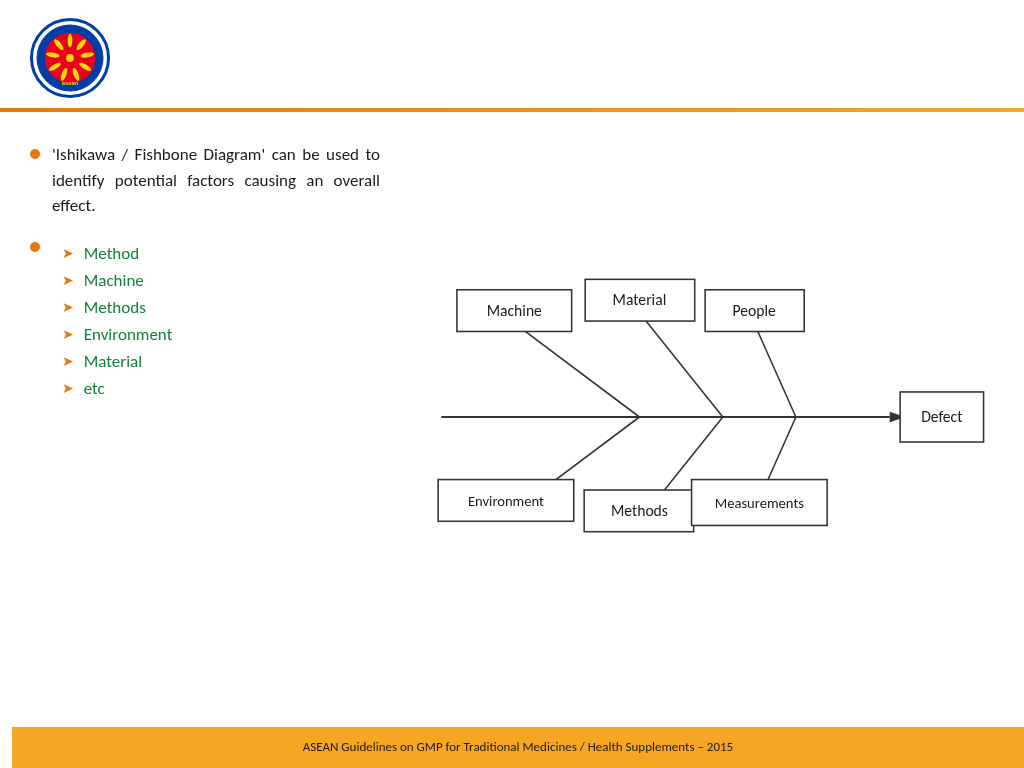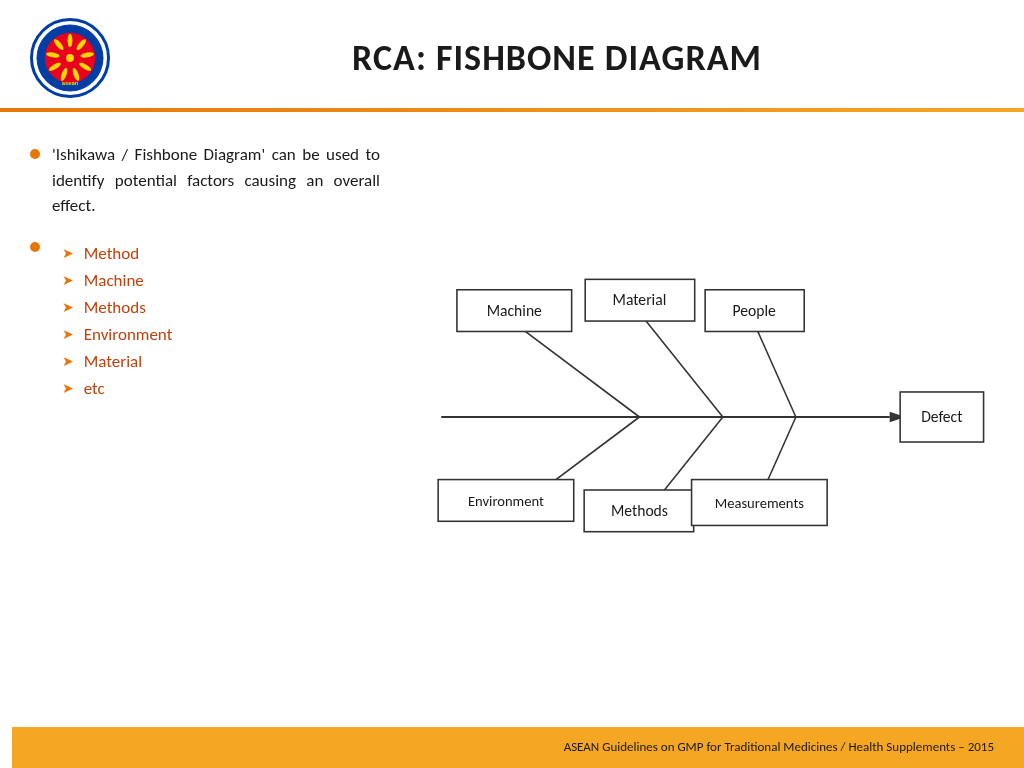--- a/index.html
+++ b/index.html
@@ -96,38 +96,38 @@
       margin-bottom: 6px;
     }
     .arrow-bullet {
       font-size: 14px;
       color: #E8760A;
       margin-right: 10px;
       flex-shrink: 0;
     }
     .sub-text {
       font-size: 17px;
-      color: #c2410c;
+      color: #15803d;
     }
 
     
     .diagram-area {
       flex: 1;
       position: relative;
     }
     .fishbone-svg {
       width: 100%;
       height: 100%;
     }
 
     
     .footer {
       background: #F5A623;
       padding: 10px 30px;
-      text-align: right;
+      text-align: center;
       position: absolute;
       bottom: 0;
       left: 12px;
       right: 0;
     }
     .footer-text {
       font-size: 13px;
       color: #1a1a1a;
       line-height: 1.6;
     }
@@ -150,23 +150,20 @@
         <ellipse cx="0" cy="-18" rx="2.5" ry="7" transform="rotate(160)"></ellipse>
         <ellipse cx="0" cy="-18" rx="2.5" ry="7" transform="rotate(200)"></ellipse>
         <ellipse cx="0" cy="-18" rx="2.5" ry="7" transform="rotate(240)"></ellipse>
         <ellipse cx="0" cy="-18" rx="2.5" ry="7" transform="rotate(280)"></ellipse>
         <ellipse cx="0" cy="-18" rx="2.5" ry="7" transform="rotate(320)"></ellipse>
         <circle cx="0" cy="0" r="4" fill="#FFD700"></circle>
       </g>
       <text x="35" y="63" text-anchor="middle" font-size="6" fill="#FFD700" font-family="Arial" font-weight="bold">asean</text>
     </svg>
   </div>
-  <div class="title-area">
-    <h1 class="main-title">RCA: FISHBONE DIAGRAM</h1>
-  </div>
 </div>
 
 <div class="orange-divider"></div>
 
 <div class="content">
 
   <div class="text-content">
 
     <div class="bullet-item">
       <div class="bullet-dot"></div>

